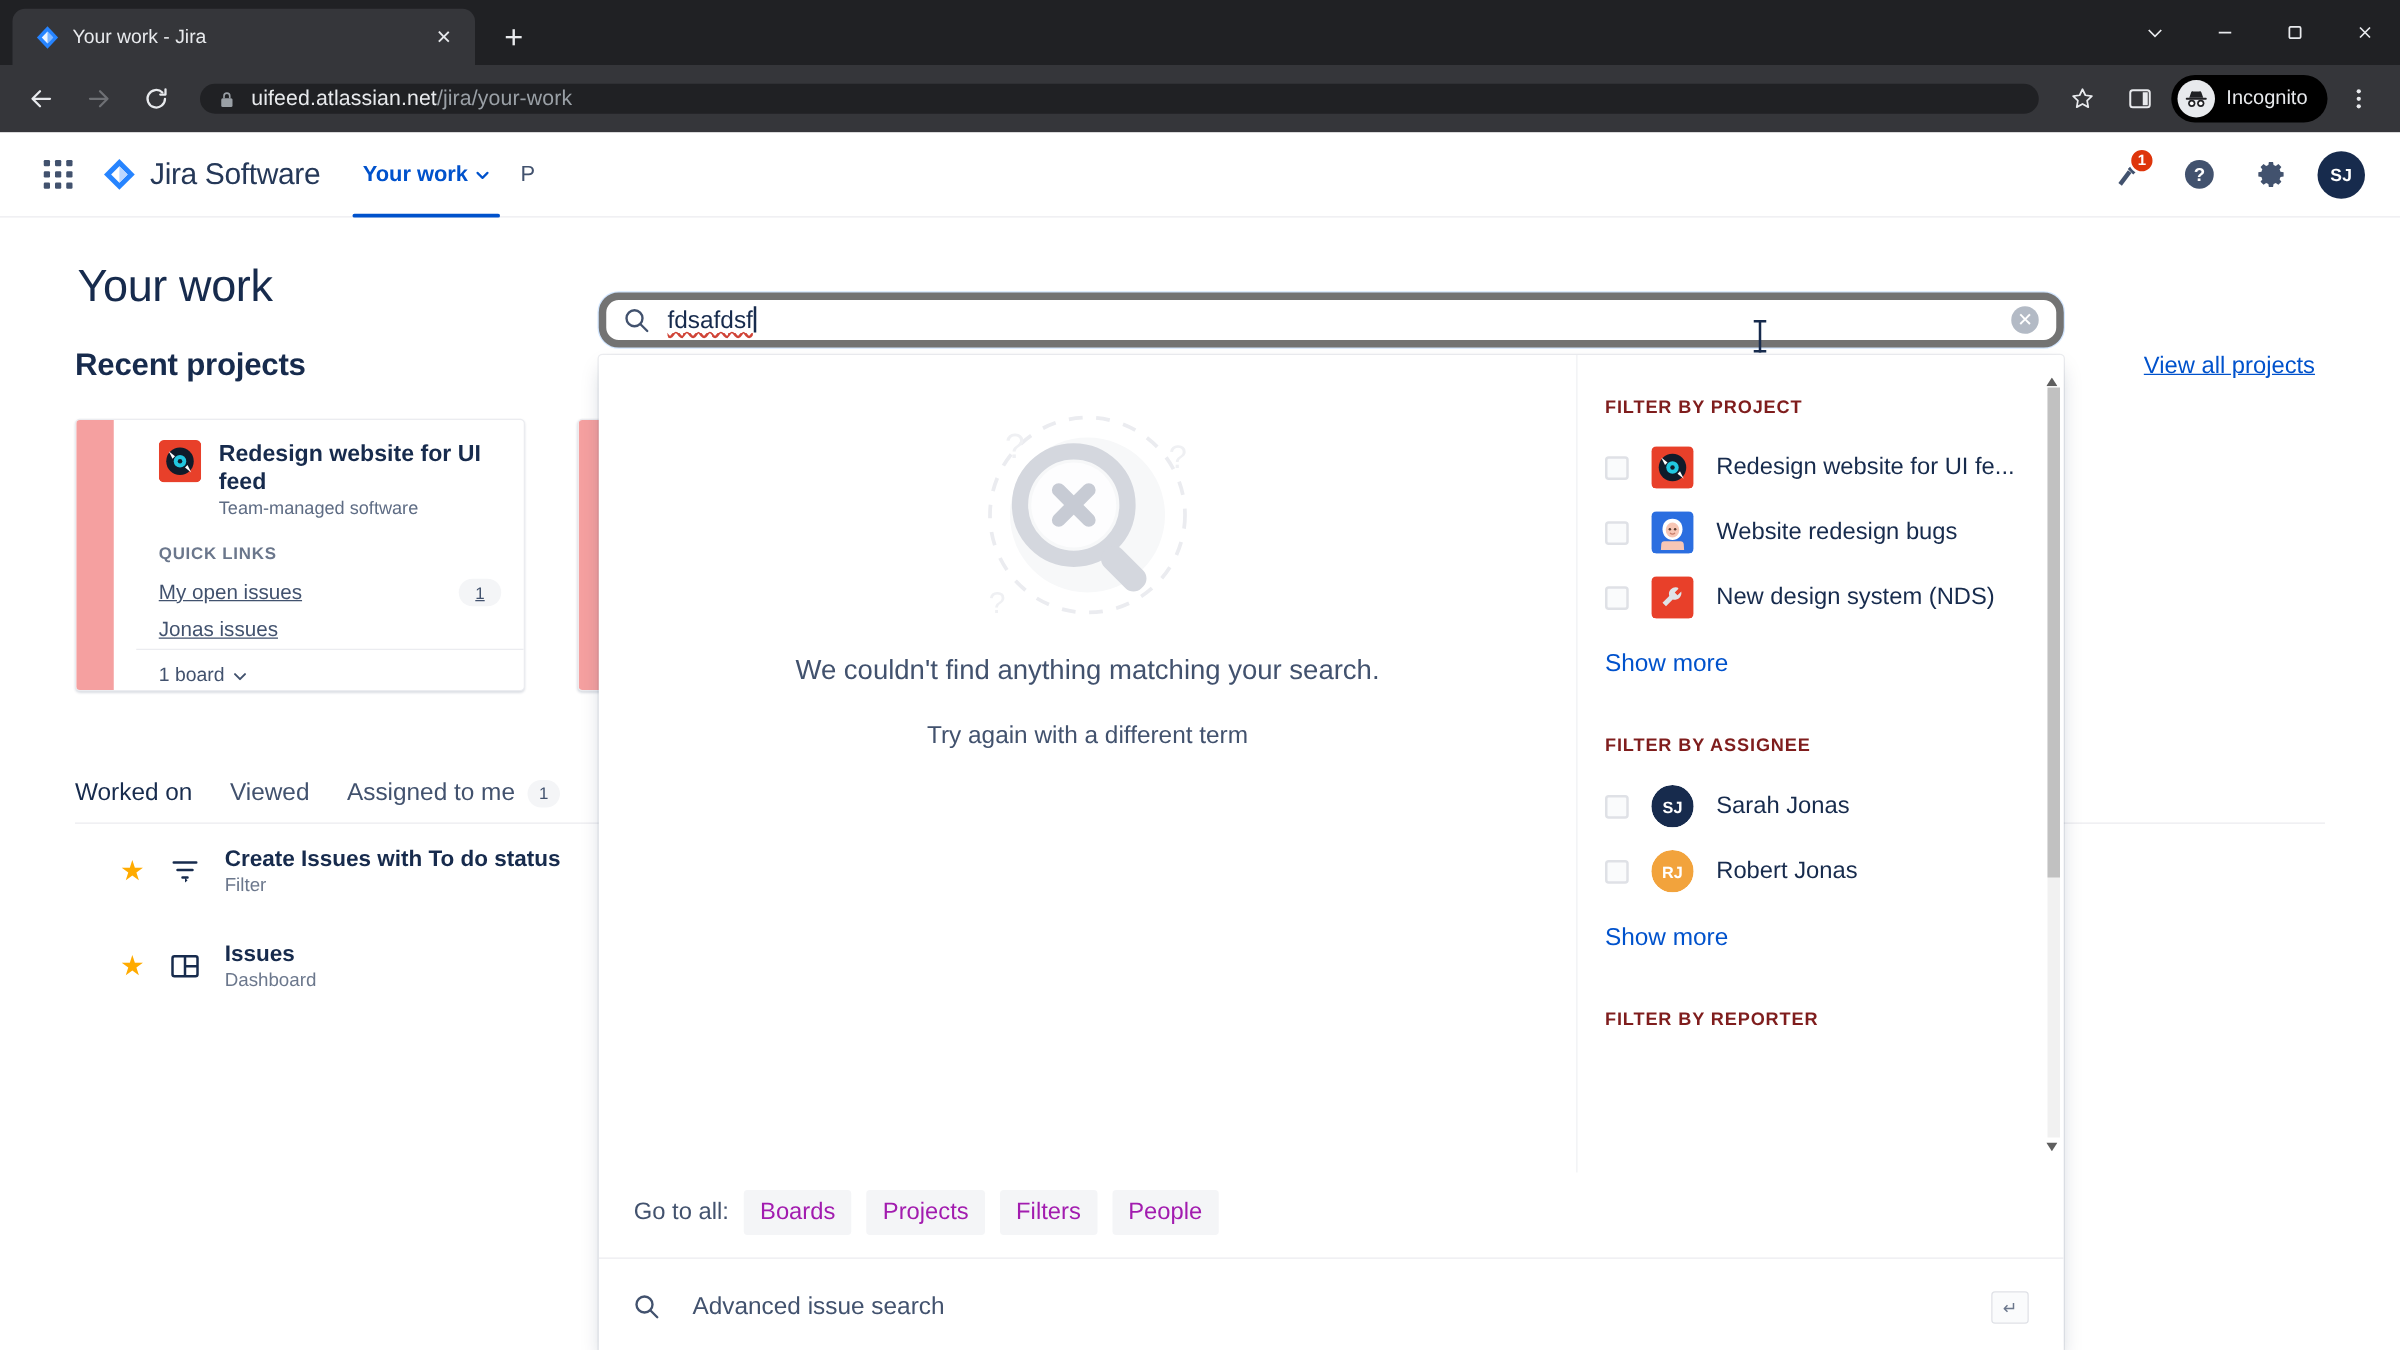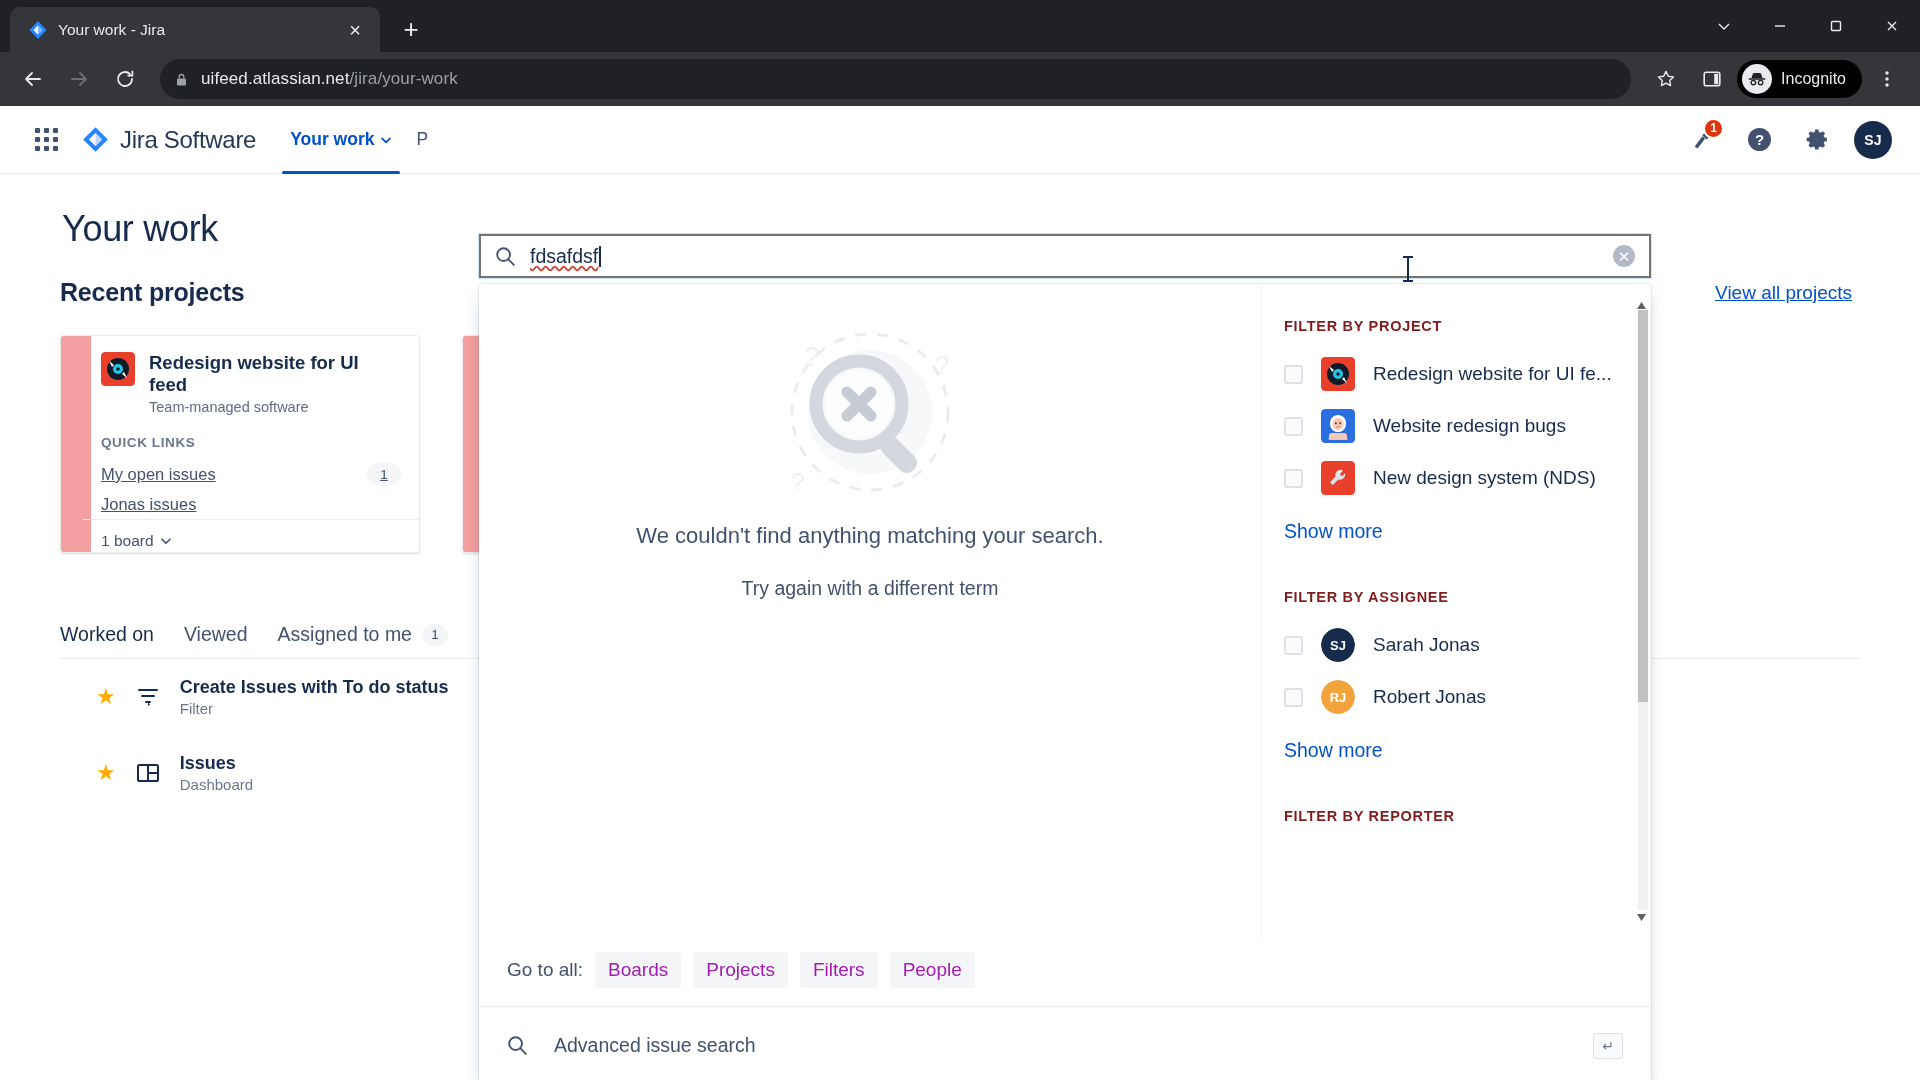--- a/index.html
+++ b/index.html
@@ -51,21 +51,21 @@
     height: 54px; background: #35363a; display: flex; align-items: center;
     padding: 0 12px; gap: 4px;
   }
   .tb-icon {
     width: 42px; height: 42px; border-radius: 50%;
     display: flex; align-items: center; justify-content: center;
     color: #e8eaed; flex: none;
   }
   .tb-icon.disabled { color: #6e7074; }
   .omnibox {
-    flex: 1; height: 40px; background: #202124; border-radius: 22px;
+    flex: 1; height: 24px; background: #202124; border-radius: 22px;
     display: flex; align-items: center; padding: 0 14px; gap: 12px;
     margin: 0 10px;
   }
   .omni-lock { color: #9aa0a6; display:flex; }
   .omni-url { font-size: 17px; color: #e8eaed; letter-spacing: .1px; white-space: nowrap; }
   .omni-url .path { color: #9aa0a6; }
   .tb-right { display: flex; align-items: center; gap: 4px; }
   .incognito-pill {
     display: flex; align-items: center; gap: 9px; height: 38px;
     border-radius: 20px; padding: 0 16px 0 5px; background: #000000;
@@ -122,21 +122,21 @@
     margin-right: 8px;
   }
   .cards-row { display: flex; gap: 42px; margin-top: 22px; }
   .proj-card {
     width: 360px; height: 218px; background: #fff;
     border: 1px solid #ebecf0; border-radius: 4px;
     box-shadow: 0 1px 2px rgba(9,30,66,.15);
     display: flex; overflow: hidden; position: relative;
   }
   .card-stripe { width: 30px; background: #f5a0a0; flex: none; }
-  .card-body { flex: 1; padding: 16px 18px 0 10px; display: flex; flex-direction: column; }
+  .card-body { flex: 1; padding: 16px 18px 0 36px; display: flex; flex-direction: column; }
   .card-head { display: flex; gap: 14px; align-items: flex-start; }
   .proj-avatar { width: 34px; height: 34px; border-radius: 4px; flex: none; overflow:hidden;}
   .proj-name { font-size: 18.5px; color: #172b4d; font-weight: 600; line-height: 1.2; }
   .proj-sub { font-size: 14.5px; color: #5e6c84; margin-top: 3px; }
   .quicklinks-label { font-size: 13.5px; color: #6b778c; font-weight: 600; letter-spacing: .6px; margin: 20px 0 8px; }
   .ql-row { display: flex; align-items: center; font-size: 16.5px; color: #42526e; padding: 5px 0; text-decoration: underline; }
   .ql-count {
     margin-left: auto; background: #f4f5f7; color: #42526e; border-radius: 12px;
     min-width: 34px; height: 22px; display: flex; align-items: center; justify-content: center;
     font-size: 13.5px;
@@ -157,21 +157,21 @@
   .star { color: #ffab00; font-size: 22px; flex:none;}
   .wi-icon { width: 28px; height: 28px; flex:none; display:flex; align-items:center; justify-content:center;}
   .wi-title { font-size: 18px; color: #172b4d; font-weight: 700; }
   .wi-sub { font-size: 15px; color: #6b778c; margin-top: 2px; }
 
   
   .search-wrap {
     position: absolute; left: 479px; top: 128px; width: 1172px; z-index: 40;
   }
   .search-field {
-    height: 44px; background: #fff; border: 2px solid #737373; border-radius: 0;
+    height: 44px; background: #fff; border: 6px solid #737373; border-radius: 16px;
     display: flex; align-items: center; padding: 0 14px; gap: 14px;
     box-shadow: 0 0 0 1px rgba(76,154,255,.25);
   }
   .search-icon { color: #42526e; display:flex; flex:none;}
   .search-text {
     font-size: 19.5px; color: #172b4d; flex: 1;
     text-decoration: underline; text-decoration-style: wavy;
     text-decoration-color: #d04437; text-underline-offset: 3px;
     position: relative;
   }

